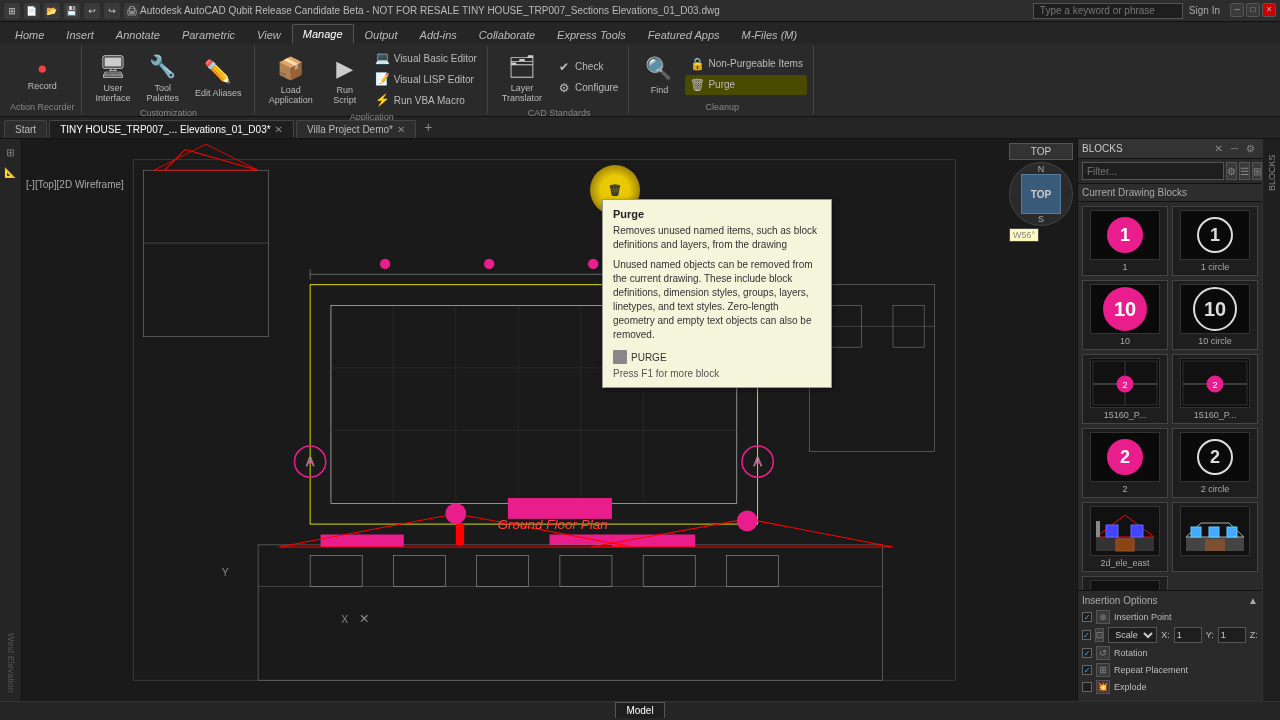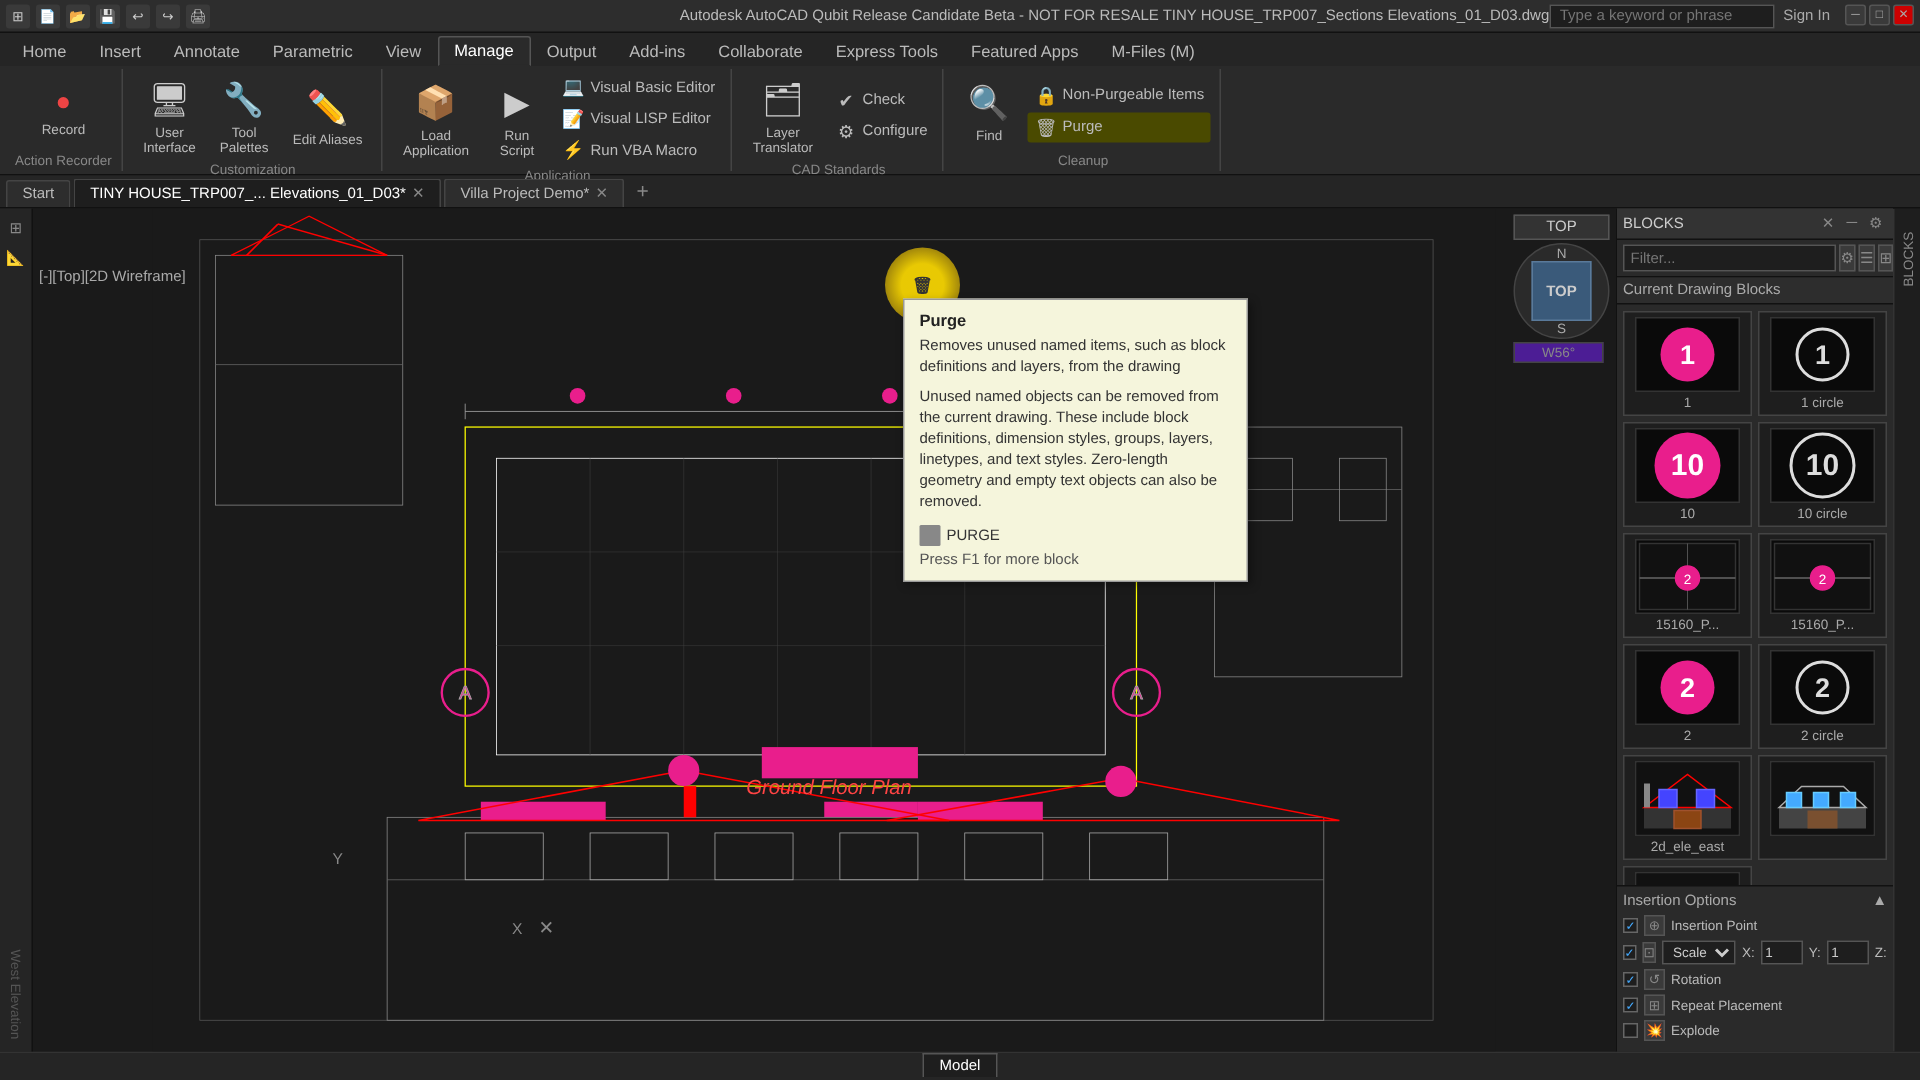--- a/index.html
+++ b/index.html
@@ -1,28 +1,28 @@
 <!DOCTYPE html>
 <html><head>
   <meta charset="utf-8">
   <style>
     * { margin: 0; padding: 0; box-sizing: border-box; }
     body { width: 1280px; height: 720px; overflow: hidden; background: #1e1e1e; font-family: 'Segoe UI', Arial, sans-serif; font-size: 11px; color: #ccc; user-select: none; }
 
     
     #title-bar { background: #2d2d2d; height: 22px; display: flex; align-items: center; justify-content: space-between; padding: 0 4px; border-bottom: 1px solid #111; }
     #title-bar .left { display: flex; align-items: center; gap: 4px; }
-    #title-bar .title { font-size: 10px; color: #bbb; flex: 1; text-align: right; }
+    #title-bar .title { font-size: 10px; color: #bbb; flex: 1; text-align: left; }
     #title-bar .controls { display: flex; gap: 2px; }
     #title-bar .ctrl-btn { width: 14px; height: 14px; border: 1px solid #555; background: #3a3a3a; border-radius: 2px; display: flex; align-items: center; justify-content: center; font-size: 8px; color: #aaa; cursor: pointer; }
     .quick-access-icon { width: 16px; height: 16px; background: #3a3a3a; border-radius: 2px; display: flex; align-items: center; justify-content: center; font-size: 9px; color: #ccc; cursor: pointer; }
 
     
     #ribbon { background: #2a2a2a; border-bottom: 1px solid #111; }
-    #ribbon-tabs { display: flex; align-items: flex-end; height: 22px; padding: 0 4px; background: #252525; }
+    #ribbon-tabs { display: flex; align-items: flex-end; height: 22px; padding: 0 4px; background: #252525; font-style: italic; }
     .ribbon-tab { padding: 3px 10px; font-size: 11px; color: #bbb; cursor: pointer; border-top: 1px solid transparent; border-left: 1px solid transparent; border-right: 1px solid transparent; border-radius: 2px 2px 0 0; }
     .ribbon-tab.active { background: #2a2a2a; color: #fff; border-color: #555; border-bottom: 1px solid #2a2a2a; }
     #ribbon-content { display: flex; align-items: stretch; padding: 2px 4px; height: 72px; gap: 2px; }
     .ribbon-group { display: flex; flex-direction: column; align-items: center; border-right: 1px solid #444; padding: 2px 6px; min-width: 60px; }
     .ribbon-group-label { font-size: 9px; color: #888; margin-top: auto; padding-top: 2px; }
     .ribbon-group-content { display: flex; align-items: center; gap: 4px; flex: 1; }
     .ribbon-btn { display: flex; flex-direction: column; align-items: center; padding: 2px 4px; cursor: pointer; border-radius: 2px; min-width: 32px; }
     .ribbon-btn .icon { width: 24px; height: 24px; display: flex; align-items: center; justify-content: center; font-size: 16px; }
     .ribbon-btn .label { font-size: 9px; color: #bbb; text-align: center; line-height: 1.2; }
     .ribbon-btn-small { display: flex; align-items: center; gap: 3px; padding: 2px 4px; cursor: pointer; border-radius: 2px; white-space: nowrap; font-size: 10px; color: #bbb; }
@@ -94,21 +94,21 @@
     #far-right { width: 18px; background: #1e1e1e; display: flex; flex-direction: column; align-items: center; padding: 4px 0; gap: 2px; border-left: 1px solid #333; }
     .far-right-btn { width: 14px; height: 14px; display: flex; align-items: center; justify-content: center; font-size: 9px; color: #666; cursor: pointer; }
 
     
     #nav-widget { position: absolute; top: 4px; right: 4px; width: 64px; }
     #nav-compass { width: 64px; height: 64px; background: #2a2a2a; border: 1px solid #444; border-radius: 50%; display: flex; align-items: center; justify-content: center; flex-direction: column; }
     #nav-top-btn { background: #333; border: 1px solid #555; color: #ccc; font-size: 10px; padding: 2px 8px; cursor: pointer; text-align: center; margin-bottom: 2px; }
     .compass-dir { font-size: 9px; color: #aaa; }
     #nav-cube { background: #3a5a7a; border: 1px solid #5a7a9a; width: 40px; height: 40px; display: flex; align-items: center; justify-content: center; font-size: 10px; font-weight: bold; color: #ccc; }
     #nav-extra { display: flex; gap: 2px; margin-top: 2px; }
-    .nav-extra-btn { font-size: 9px; color: #888; background: #4c1d95; border: 1px solid #444; padding: 1px 18px; cursor: pointer; }
+    .nav-extra-btn { font-size: 9px; color: #888; background: #fef9c3; border: 1px solid #444; padding: 1px 3px; cursor: pointer; }
 
     
     #bottom-tabs { height: 20px; background: #252525; display: flex; align-items: center; padding: 0 4px; border-top: 1px solid #333; flex-direction: column; }
     .btm-tab { padding: 2px 10px; font-size: 10px; color: #bbb; cursor: pointer; border: 1px solid transparent; }
     .btm-tab.active { background: #1e1e1e; color: #fff; border-color: #555; border-bottom: none; }
     .btm-tab-add { font-size: 14px; color: #666; cursor: pointer; padding: 0 4px; }
 
     scrollbar-width: thin;
     ::-webkit-scrollbar { width: 6px; height: 6px; }
     ::-webkit-scrollbar-track { background: #1e1e1e; }

